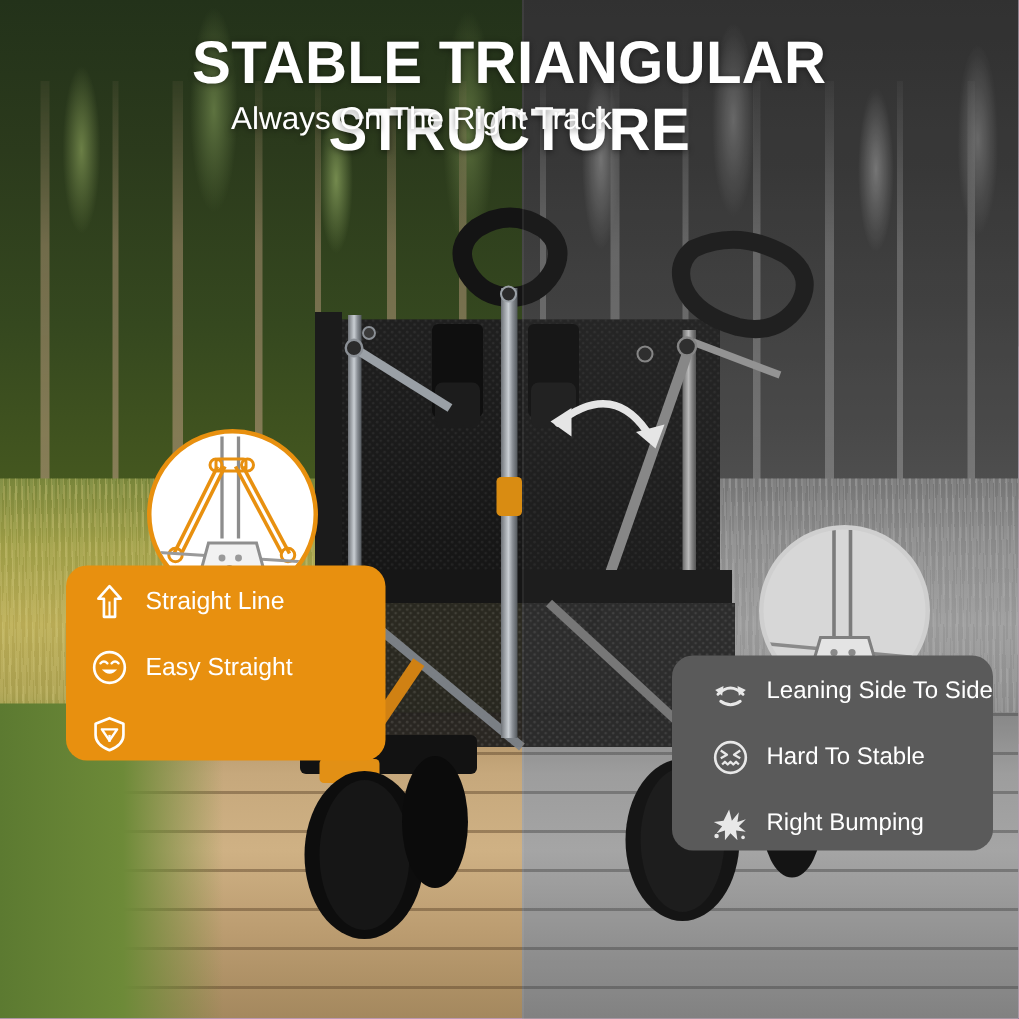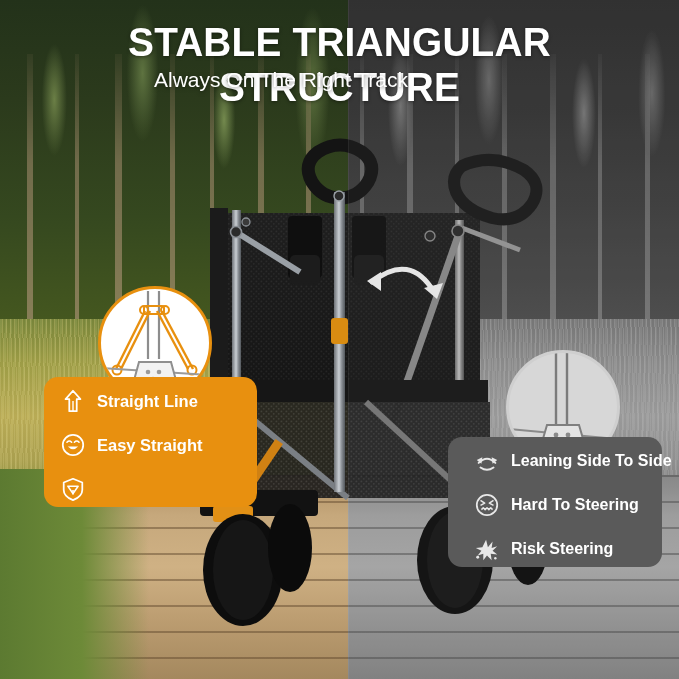--- a/index.html
+++ b/index.html
@@ -100,21 +100,20 @@
   .circle-bad{
     left:506px;top:350px;width:108px;height:108px;
     background:#d7d7d7;border:3px solid #cfcfcf;
   }
 
   
   .featbox{
     position:absolute;border-radius:14px;
     display:flex;flex-direction:column;justify-content:center;
     box-sizing:border-box;
-    font-weight:bold;
   }
   .box-good{
     left:44px;top:377px;width:213px;height:130px;
     background:#e8900f;padding:6px 0 0 14px;
   }
   .box-bad{
     left:448px;top:437px;width:214px;height:130px;
     background:#5a5a5a;padding:6px 0 0 24px;
   }
   .frow{display:flex;align-items:center;margin:7px 0;}
@@ -336,28 +335,28 @@
 
     <div class="frow">
       <span class="ico">
         <svg viewBox="0 0 28 28" width="26" height="26">
           <circle cx="14" cy="14" r="11" fill="none" stroke="#e8e8e8" stroke-width="1.9"></circle>
           <path d="M7 9 L11.5 12 L7 14.5" fill="none" stroke="#e8e8e8" stroke-width="1.6" stroke-linejoin="round"></path>
           <path d="M21 9 L16.5 12 L21 14.5" fill="none" stroke="#e8e8e8" stroke-width="1.6" stroke-linejoin="round"></path>
           <path d="M8 19 l2 -2 l2 2 l2 -2 l2 2 l2 -2 l2 2" fill="none" stroke="#e8e8e8" stroke-width="1.6" stroke-linejoin="round"></path>
         </svg>
       </span>
-      <span class="lbl">Hard To Steering</span>
+      <span class="lbl">Hard To Stable</span>
     </div>
 
     <div class="frow">
       <span class="ico">
         <svg viewBox="0 0 30 28" width="28" height="26">
           <path d="M14 4 L16 12 L21 6 L20 13 L26 11 L21 16 L26 20 L19 19 L20 26 L15 21 L11 26 L11 19 L5 21 L9 16 L3 13 L10 12 Z" fill="#e8e8e8"></path>
           <circle cx="5" cy="23" r="1.6" fill="#e8e8e8"></circle>
           <circle cx="24" cy="24" r="1.3" fill="#e8e8e8"></circle>
         </svg>
       </span>
-      <span class="lbl">Risk Steering</span>
+      <span class="lbl">Right Bumping</span>
     </div>
   </div>
 
 </div>
 
 </body></html>

